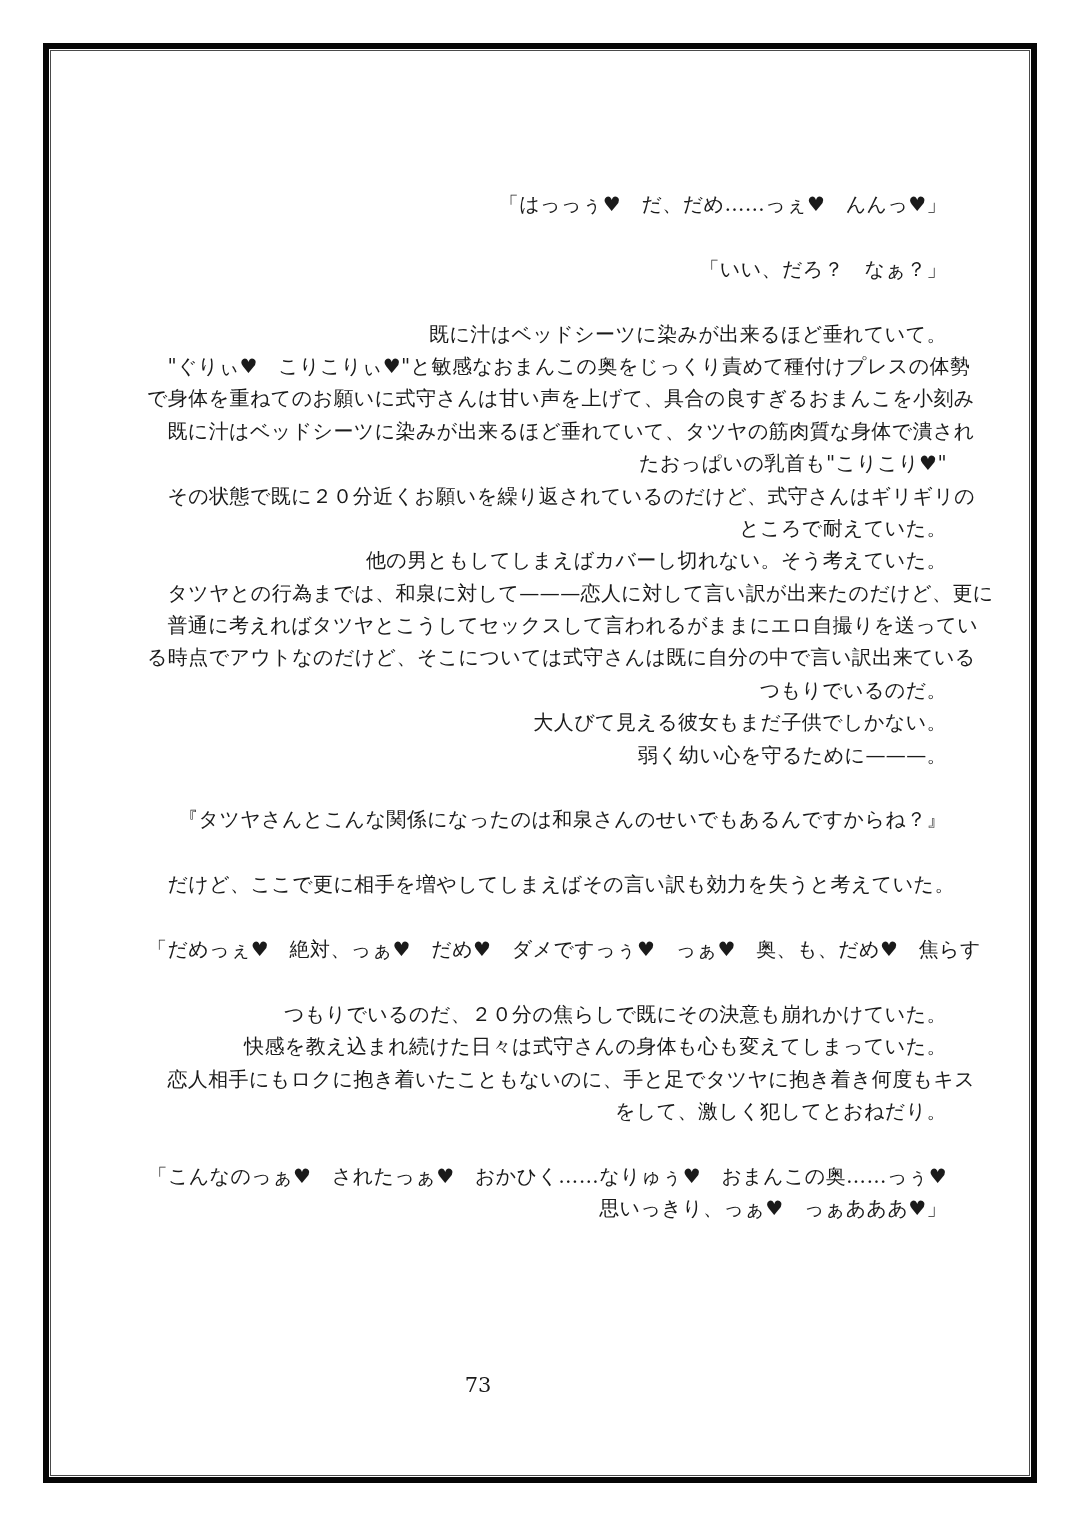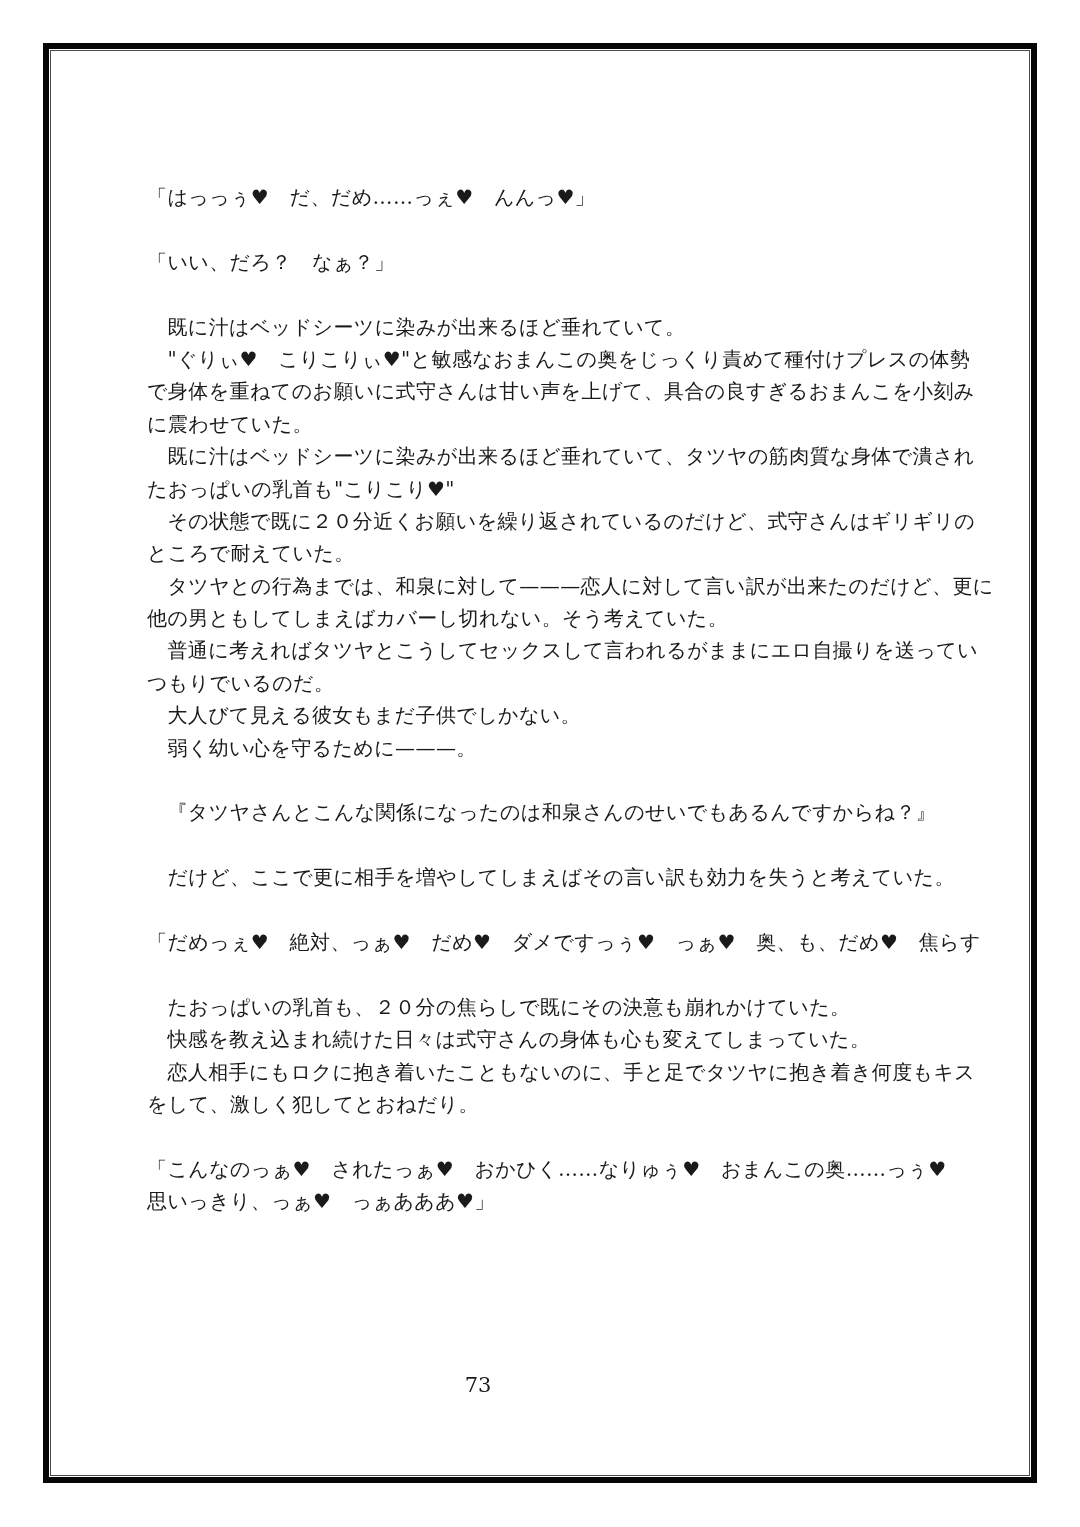--- a/index.html
+++ b/index.html
@@ -28,22 +28,23 @@
     position: absolute;
     left: 1px;
     top: 1px;
     right: 1px;
     bottom: 1px;
     border: 1px solid #4a4a4a;
   }
   .text-block {
     position: absolute;
     left: 147px;
-    top: 181px;
+    top: 188px;
     width: 800px;
+    text-align: right;
   }
   .text-line {
     font-size: 20px;
     line-height: 32.4px;
     height: 32.4px;
     white-space: pre;
     letter-spacing: 0.4px;
     font-weight: 400;
   }
   .page-number {
@@ -66,39 +67,39 @@
   </div>
 
   <div class="text-block">
       <div class="text-line">「はっっぅ♥　だ、だめ……っぇ♥　んんっ♥」</div>
       <div class="text-line">&nbsp;</div>
       <div class="text-line">「いい、だろ？　なぁ？」</div>
       <div class="text-line">&nbsp;</div>
       <div class="text-line">　既に汁はベッドシーツに染みが出来るほど垂れていて。</div>
       <div class="text-line">　"ぐりぃ♥　こりこりぃ♥"と敏感なおまんこの奥をじっくり責めて種付けプレスの体勢</div>
       <div class="text-line">で身体を重ねてのお願いに式守さんは甘い声を上げて、具合の良すぎるおまんこを小刻み</div>
-      <div class="text-line">に震わせていた。</div>
       <div class="text-line">　既に汁はベッドシーツに染みが出来るほど垂れていて、タツヤの筋肉質な身体で潰され</div>
       <div class="text-line">たおっぱいの乳首も"こりこり♥"</div>
       <div class="text-line">　その状態で既に２０分近くお願いを繰り返されているのだけど、式守さんはギリギリの</div>
       <div class="text-line">ところで耐えていた。</div>
+      <div class="text-line">他の男ともしてしまえばカバーし切れない。そう考えていた。</div>
       <div class="text-line">　タツヤとの行為までは、和泉に対して———恋人に対して言い訳が出来たのだけど、更に</div>
-      <div class="text-line">他の男ともしてしまえばカバーし切れない。そう考えていた。</div>
       <div class="text-line">　普通に考えればタツヤとこうしてセックスして言われるがままにエロ自撮りを送ってい</div>
+      <div class="text-line">る時点でアウトなのだけど、そこについては式守さんは既に自分の中で言い訳出来ている</div>
       <div class="text-line">つもりでいるのだ。</div>
       <div class="text-line">　大人びて見える彼女もまだ子供でしかない。</div>
       <div class="text-line">　弱く幼い心を守るために———。</div>
       <div class="text-line">&nbsp;</div>
       <div class="text-line">　『タツヤさんとこんな関係になったのは和泉さんのせいでもあるんですからね？』</div>
       <div class="text-line">&nbsp;</div>
       <div class="text-line">　だけど、ここで更に相手を増やしてしまえばその言い訳も効力を失うと考えていた。</div>
       <div class="text-line">&nbsp;</div>
       <div class="text-line">「だめっぇ♥　絶対、っぁ♥　だめ♥　ダメですっぅ♥　っぁ♥　奥、も、だめ♥　焦らす</div>
       <div class="text-line">&nbsp;</div>
-      <div class="text-line">　たおっぱいの乳首も、２０分の焦らしで既にその決意も崩れかけていた。</div>
+      <div class="text-line">　つもりでいるのだ、２０分の焦らしで既にその決意も崩れかけていた。</div>
       <div class="text-line">　快感を教え込まれ続けた日々は式守さんの身体も心も変えてしまっていた。</div>
       <div class="text-line">　恋人相手にもロクに抱き着いたこともないのに、手と足でタツヤに抱き着き何度もキス</div>
       <div class="text-line">をして、激しく犯してとおねだり。</div>
       <div class="text-line">&nbsp;</div>
       <div class="text-line">「こんなのっぁ♥　されたっぁ♥　おかひく……なりゅぅ♥　おまんこの奥……っぅ♥</div>
       <div class="text-line">思いっきり、っぁ♥　っぁあああ♥」</div>
     </div>
 
   <div class="page-number">73</div>
 

